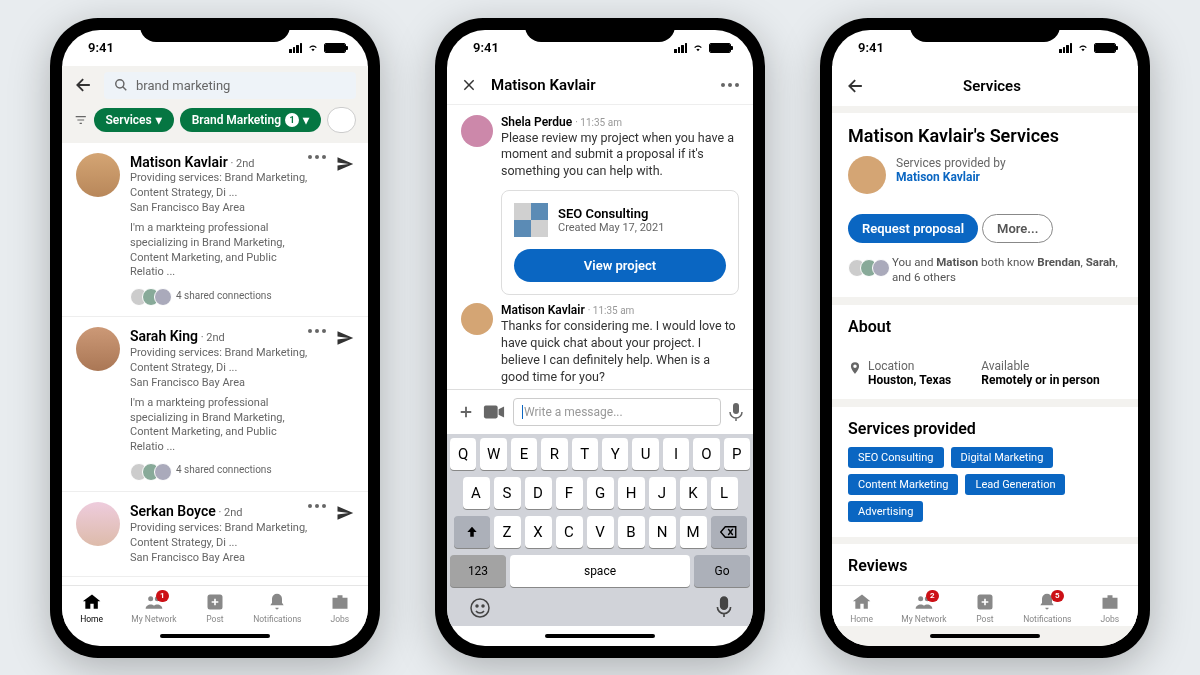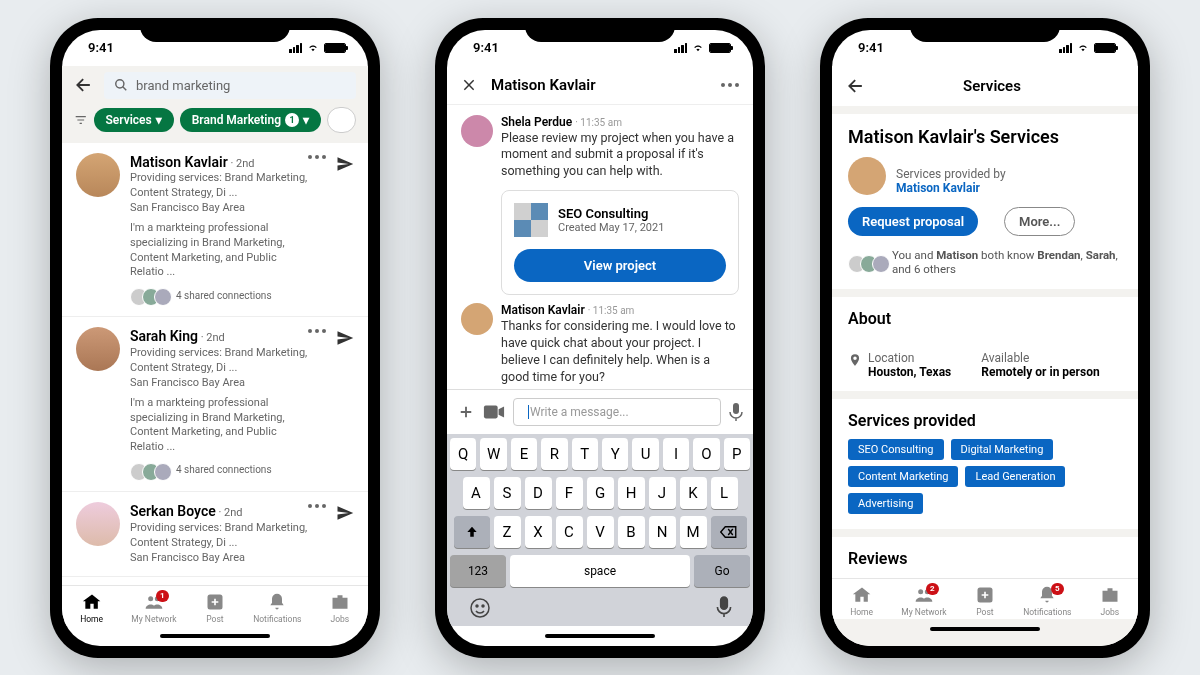--- a/index.html
+++ b/index.html
@@ -59,44 +59,44 @@
 .msg-name{font-weight:600;color:#000}
 .msg-time{color:#999;font-size:10px}
 .msg-text{font-size:12.5px;color:#333;line-height:1.35;margin-top:1px}
 .card{border:1px solid #ddd;border-radius:8px;padding:12px;margin:8px 0 8px 40px}
 .card-top{display:flex;align-items:center;gap:10px}
 .card-icon{width:34px;height:34px;background:conic-gradient(#5b8bb5 0 90deg,#d0d0d0 90deg 180deg,#5b8bb5 180deg 270deg,#d0d0d0 270deg)}
 .card-title{font-size:13px;font-weight:600}
 .card-sub{font-size:11px;color:#666}
 .btn-primary{background:#0a66c2;color:#fff;border:none;width:100%;padding:9px;border-radius:18px;font-size:13px;font-weight:600;margin-top:12px}
 .p2-compose{display:flex;align-items:center;gap:8px;padding:8px 10px;border-top:1px solid #ddd}
-.compose-box{flex:1;background:#fff;border:1px solid #ccc;border-radius:4px;padding:6px 14px;font-size:12px;color:#999}
+.compose-box{flex:1;background:#fff;border:1px solid #ccc;border-radius:4px;padding:6px 8px;font-size:12px;color:#999}
 .compose-box span{color:#0a66c2}
 .keyboard{background:#d1d3d9;padding:4px 3px 6px}
 .krow{display:flex;justify-content:center;gap:4px;margin-bottom:7px}
 .key{background:#fff;border-radius:4px;box-shadow:0 1px 0 #888;height:32px;flex:1;display:flex;align-items:center;justify-content:center;font-size:15px;max-width:27px}
 .key.wide{max-width:36px;background:#acb0b9}
 .key.space{max-width:none;flex:3;font-size:12px}
 .key.go{max-width:56px;background:#acb0b9;font-size:12px}
 .key.num{max-width:56px;background:#a3a3a3;font-size:12px}
 .kbottom{display:flex;justify-content:space-between;padding:2px 18px 0}
 
 
 .p3-head{display:flex;align-items:center;padding:10px 14px;gap:14px}
 .p3-title{flex:1;text-align:center;font-size:15px;font-weight:600;margin-right:20px}
 .gap{height:8px;background:#f3f2ef}
 .p3-sec{padding:12px 16px;background:#fff}
 .p3-h1{font-size:18px;font-weight:600;margin-bottom:10px}
-.p3-prov{display:flex;align-items:flex-end;gap:10px;font-size:12px;color:#666}
+.p3-prov{display:flex;align-items:flex-start;gap:10px;font-size:12px;color:#666}
 .p3-prov b{color:#0a66c2;display:block}
-.p3-btns{display:flex;gap:26px;margin-top:12px}
+.p3-btns{display:flex;gap:4px;margin-top:20px}
 .btn-pill{padding:6px 14px;border-radius:16px;font-size:13px;font-weight:600}
 .btn-pill.primary{background:#0a66c2;color:#fff;border:none}
 .btn-pill.outline{background:#fff;border:1px solid #888;color:#555}
-.p3-know{display:flex;align-items:center;gap:8px;margin-top:12px;font-size:11.5px;color:#555;line-height:1.3}
+.p3-know{display:flex;align-items:flex-start;gap:8px;margin-top:12px;font-size:11.5px;color:#555;line-height:1.3}
 .p3-h2{font-size:16px;font-weight:600;margin-bottom:6px}
 .p3-about{font-size:12px;color:#444;line-height:1.4}
 .seemore{color:#666}
 .p3-loc{display:flex;gap:30px;margin-top:23px;font-size:12px}
 .p3-loc-item{color:#666}
 .p3-loc-item b{display:block;color:#000;font-size:12px}
 .tag{display:inline-block;background:#0a66c2;color:#fff;font-size:11px;padding:4px 10px;border-radius:3px;margin:3px 3px 3px 0}
 svg{display:block}
 </style>
 </head>

